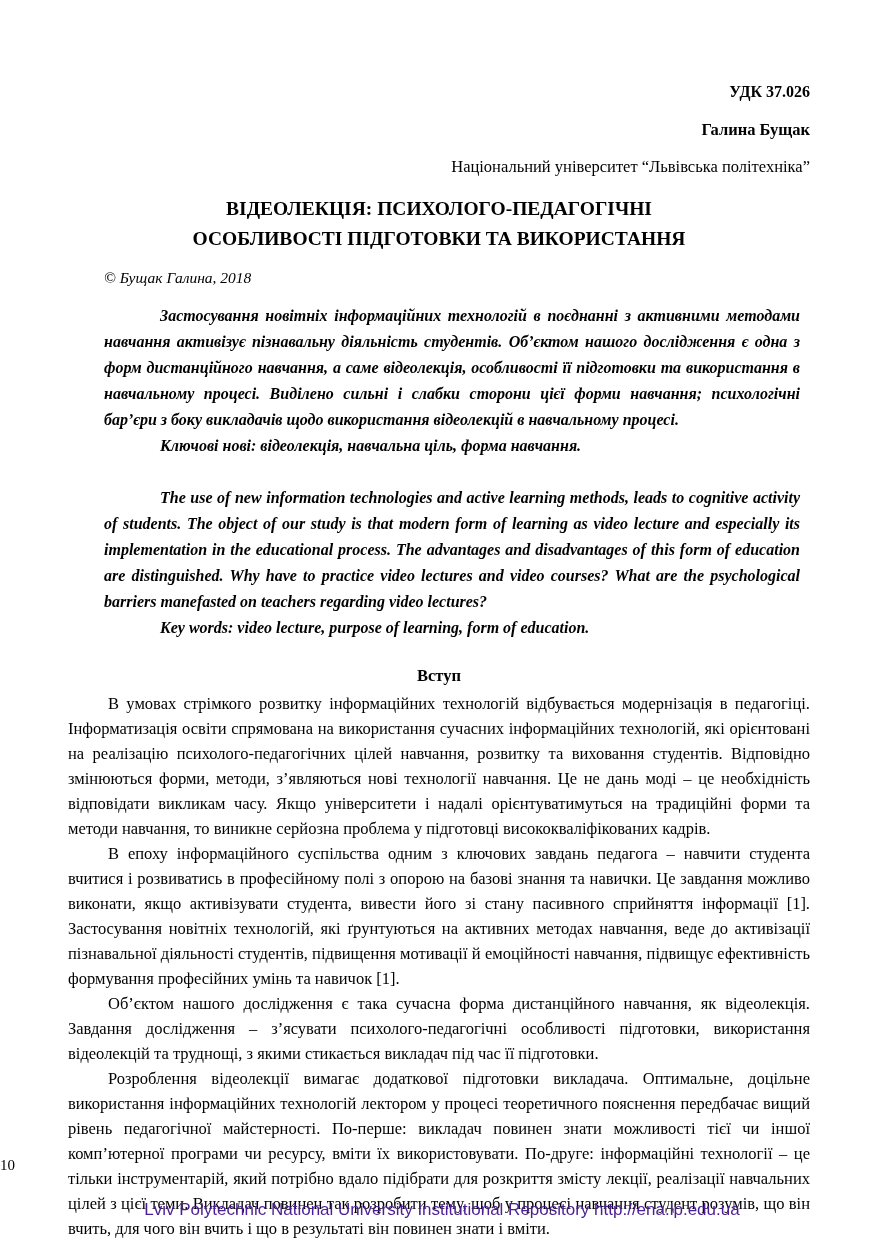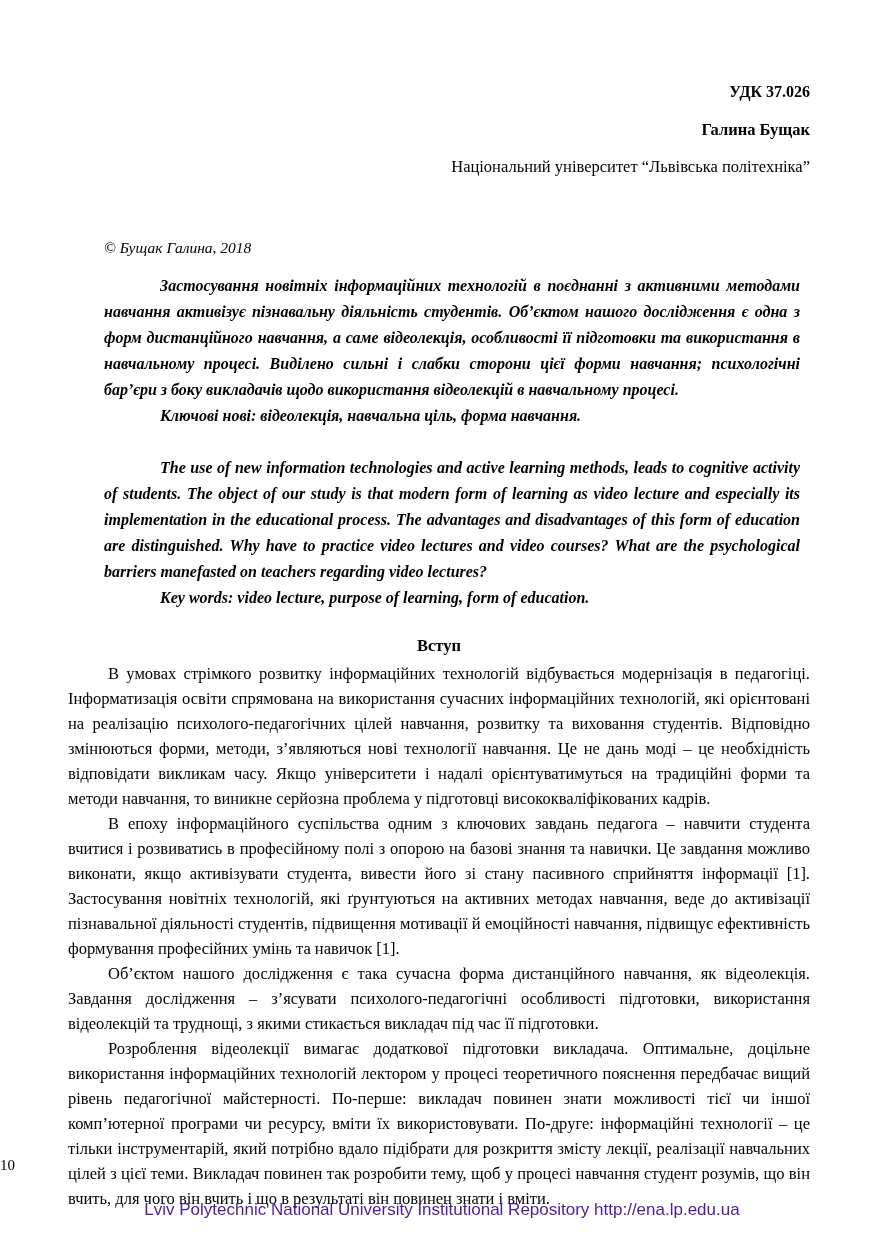--- a/index.html
+++ b/index.html
@@ -60,21 +60,21 @@
 <body>
 
 <div class="page">
 
   <div class="udc">УДК 37.026</div>
 
   <div class="author">Галина Бущак</div>
 
   <div class="affiliation">Національний університет “Львівська політехніка”</div>
 
-  <h1 class="title"><br></h1>
+  <h1 class="title"><span>ВІДЕОЛЕКЦІЯ: ПСИХОЛОГО-ПЕДАГОГІЧНІ</span><br><span>ОСОБЛИВОСТІ ПІДГОТОВКИ ТА ВИКОРИСТАННЯ</span></h1>
 
   <div class="copyright">© Бущак Галина, 2018</div>
 
   <div class="abstract-block">
     <p class="abstract">Застосування новітніх інформаційних технологій в поєднанні з активними методами навчання активізує пізнавальну діяльність студентів. Об’єктом нашого дослідження є одна з форм дистанційного навчання, а саме відеолекція, особливості її підготовки та використання в навчальному процесі. Виділено сильні і слабки сторони цієї форми навчання; психологічні бар’єри з боку викладачів щодо використання відеолекцій в навчальному процесі.</p>
     <p class="abstract">Ключові нові: відеолекція, навчальна ціль, форма навчання.</p>
     <p class="abstract en-gap">The use of new information technologies and active learning methods, leads to cognitive activity of students. The object of our study is that modern form of learning as video lecture and especially its implementation in the educational process. The advantages and disadvantages of this form of education are distinguished. Why have to practice video lectures and video courses? What are the psychological barriers manefasted on teachers regarding video lectures?</p>
     <p class="abstract">Key words: video lecture, purpose of learning, form of education.</p>
   </div>
 

